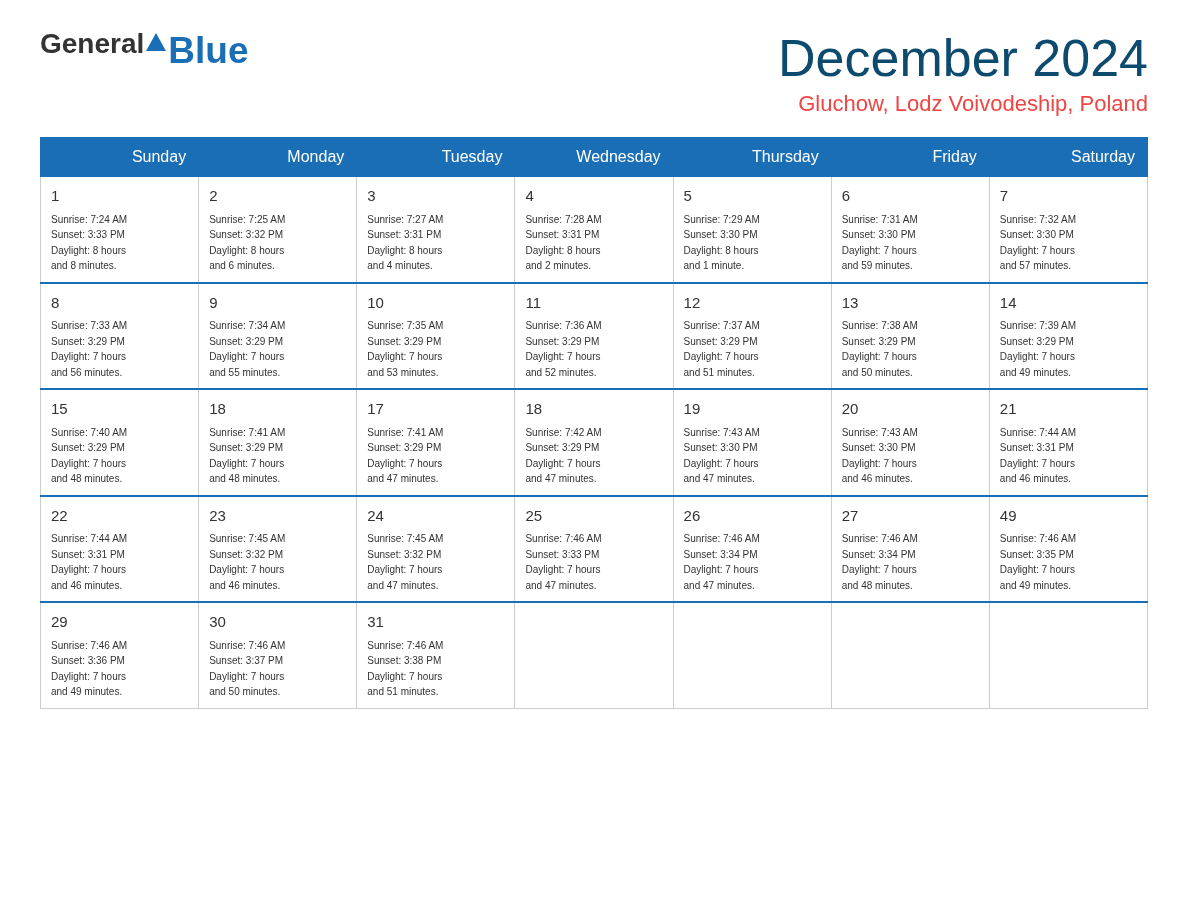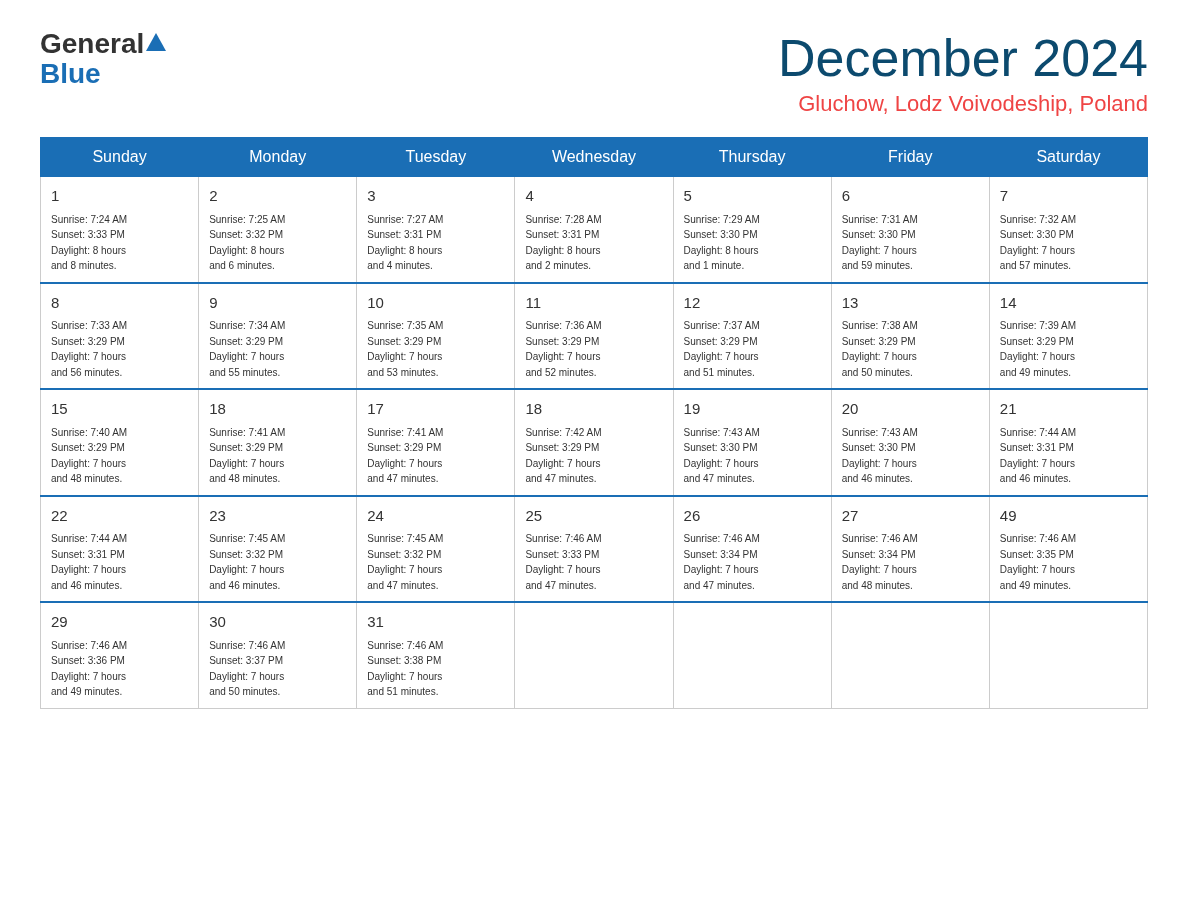--- a/index.html
+++ b/index.html
@@ -10,21 +10,21 @@
       color: #333;
     }
     .header {
       display: flex;
       justify-content: space-between;
       align-items: flex-start;
       margin-bottom: 20px;
     }
     .logo {
       display: flex;
-      flex-direction: column;
+      flex-direction: row;
       align-items: flex-start;
     }
     .logo-text {
       display: flex;
       align-items: center;
       font-size: 28px;
       font-weight: bold;
       color: #333;
       line-height: 1;
     }
@@ -35,21 +35,21 @@
       border-left: 10px solid transparent;
       border-right: 10px solid transparent;
       border-bottom: 18px solid #1a6eb5;
       display: inline-block;
       margin: 0 2px;
       position: relative;
       top: -2px;
     }
     .logo-blue {
       color: #1a6eb5;
-      font-size: 28px;
+      font-size: 37px;
       font-weight: bold;
     }
     .title-area {
       text-align: right;
     }
     .month-title {
       font-size: 52px;
       font-weight: normal;
       color: #0c4a6e;
       line-height: 1.1;
@@ -60,21 +60,21 @@
       margin-top: 4px;
     }
     .calendar {
       width: 100%;
       border-collapse: collapse;
       border: 1px solid #ccc;
     }
     .calendar th {
       background-color: #1a6eb5;
       color: white;
-      text-align: center;
+      text-align: right;
       padding: 10px 12px;
       font-size: 16px;
       font-weight: normal;
       border: 1px solid #1a6eb5;
     }
     .calendar td {
       vertical-align: top;
       padding: 8px 10px;
       border: 1px solid #ccc;
       width: calc(100% / 7);

